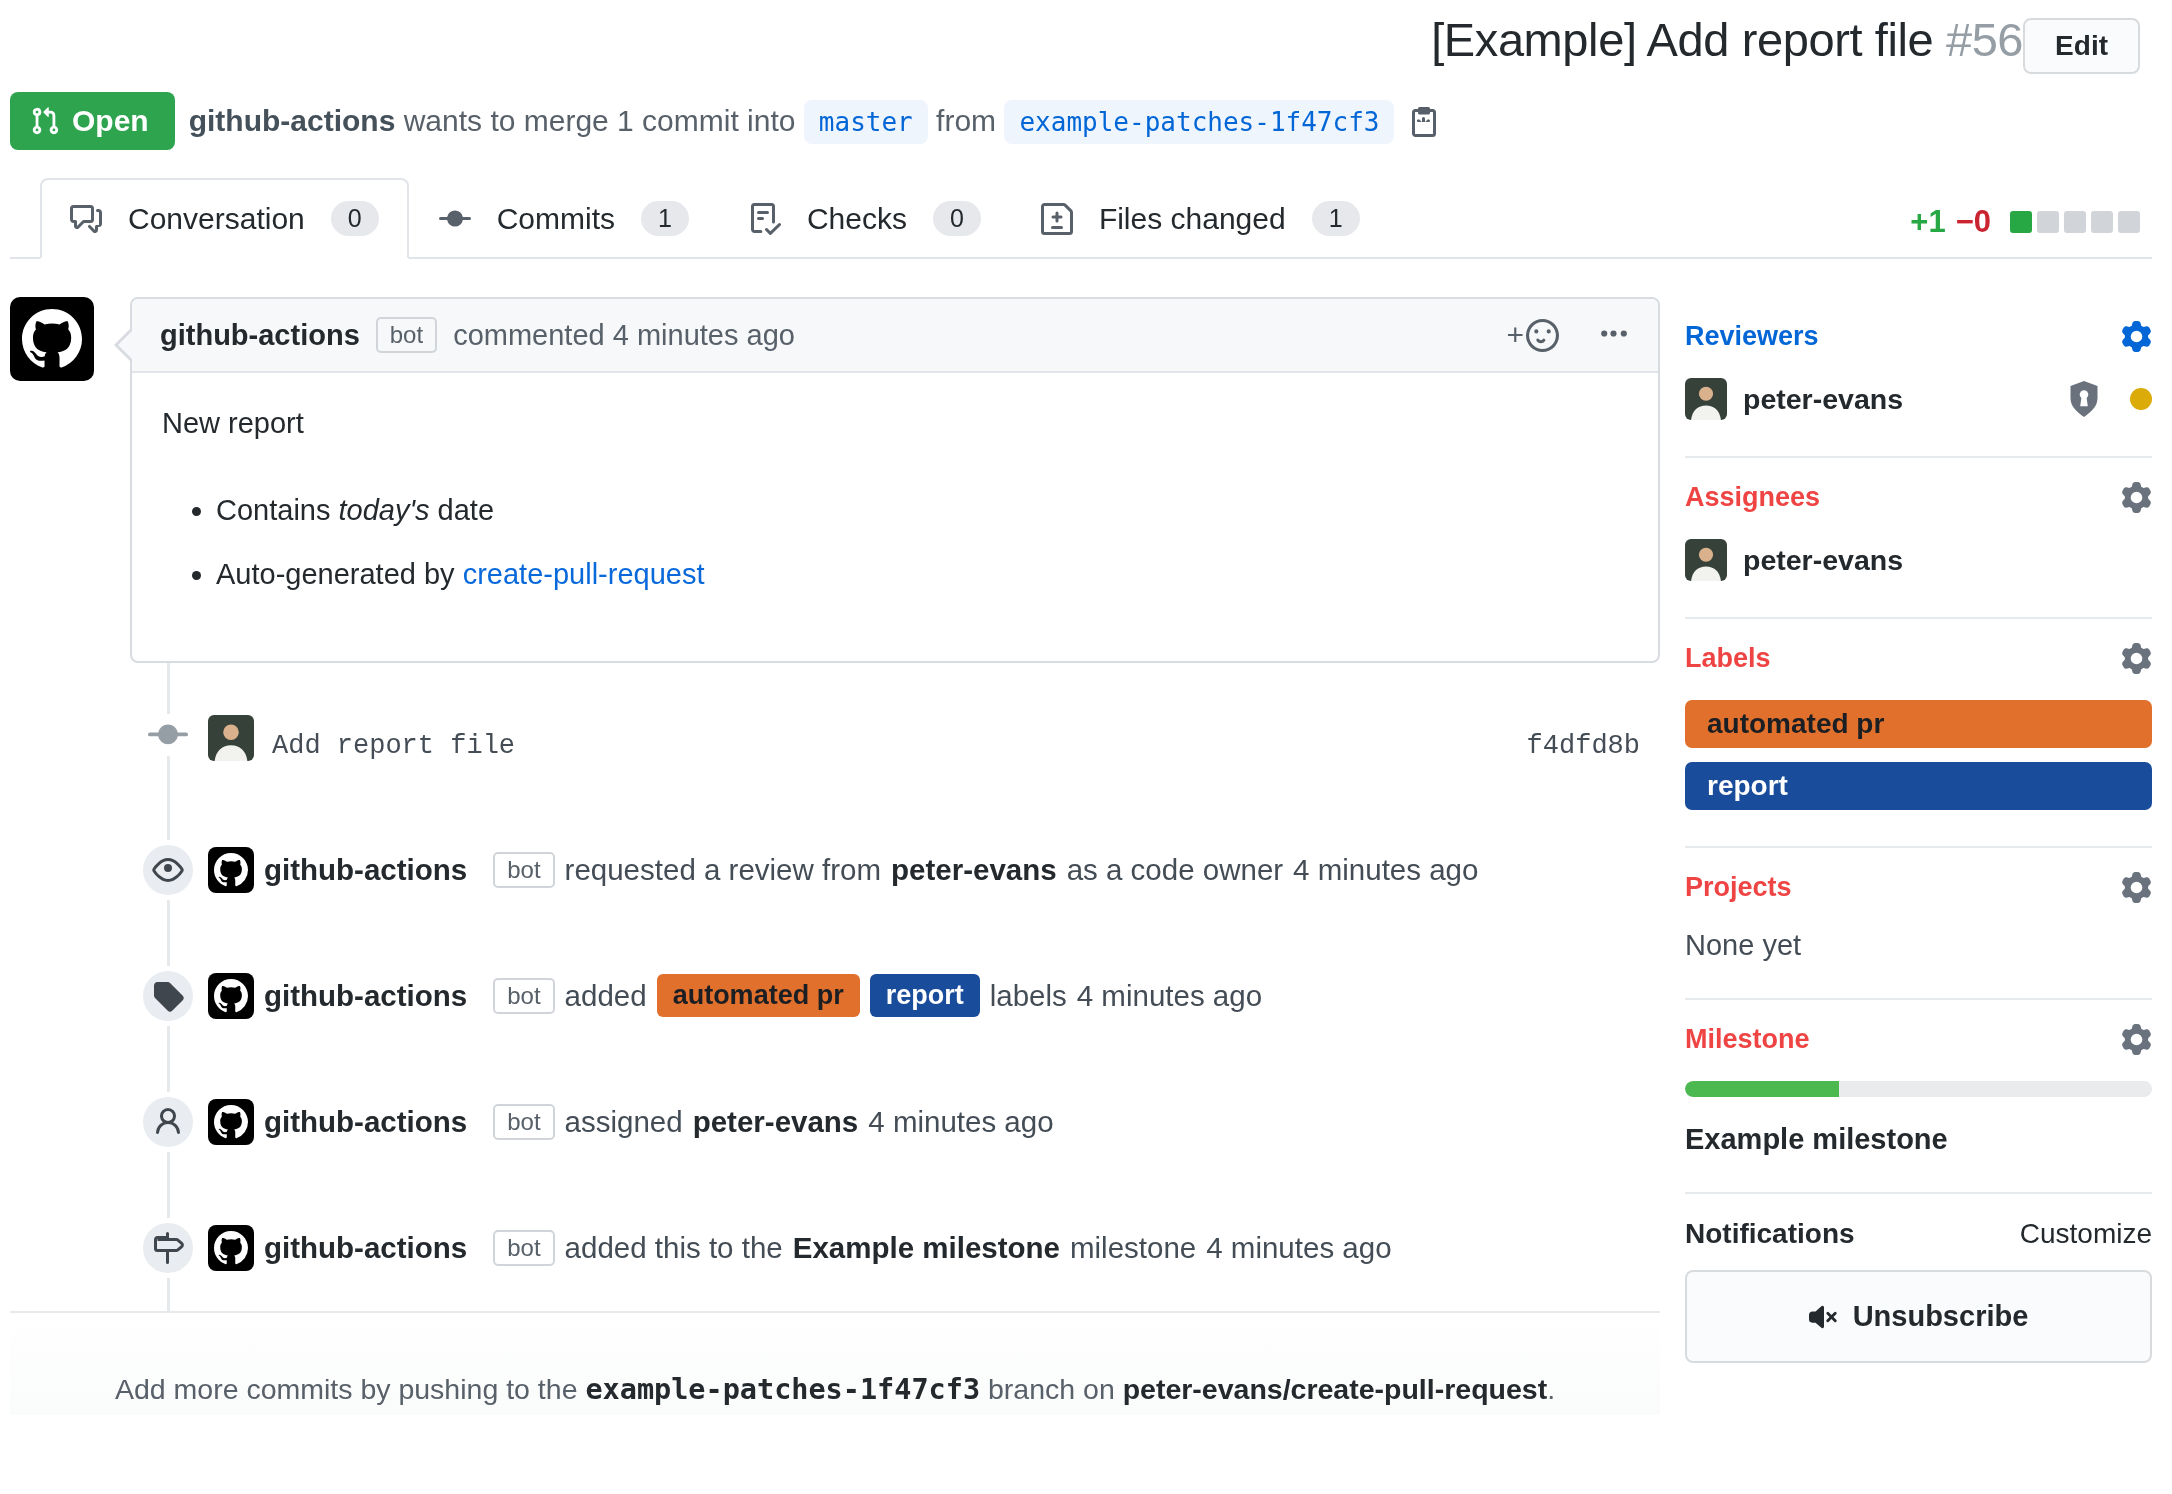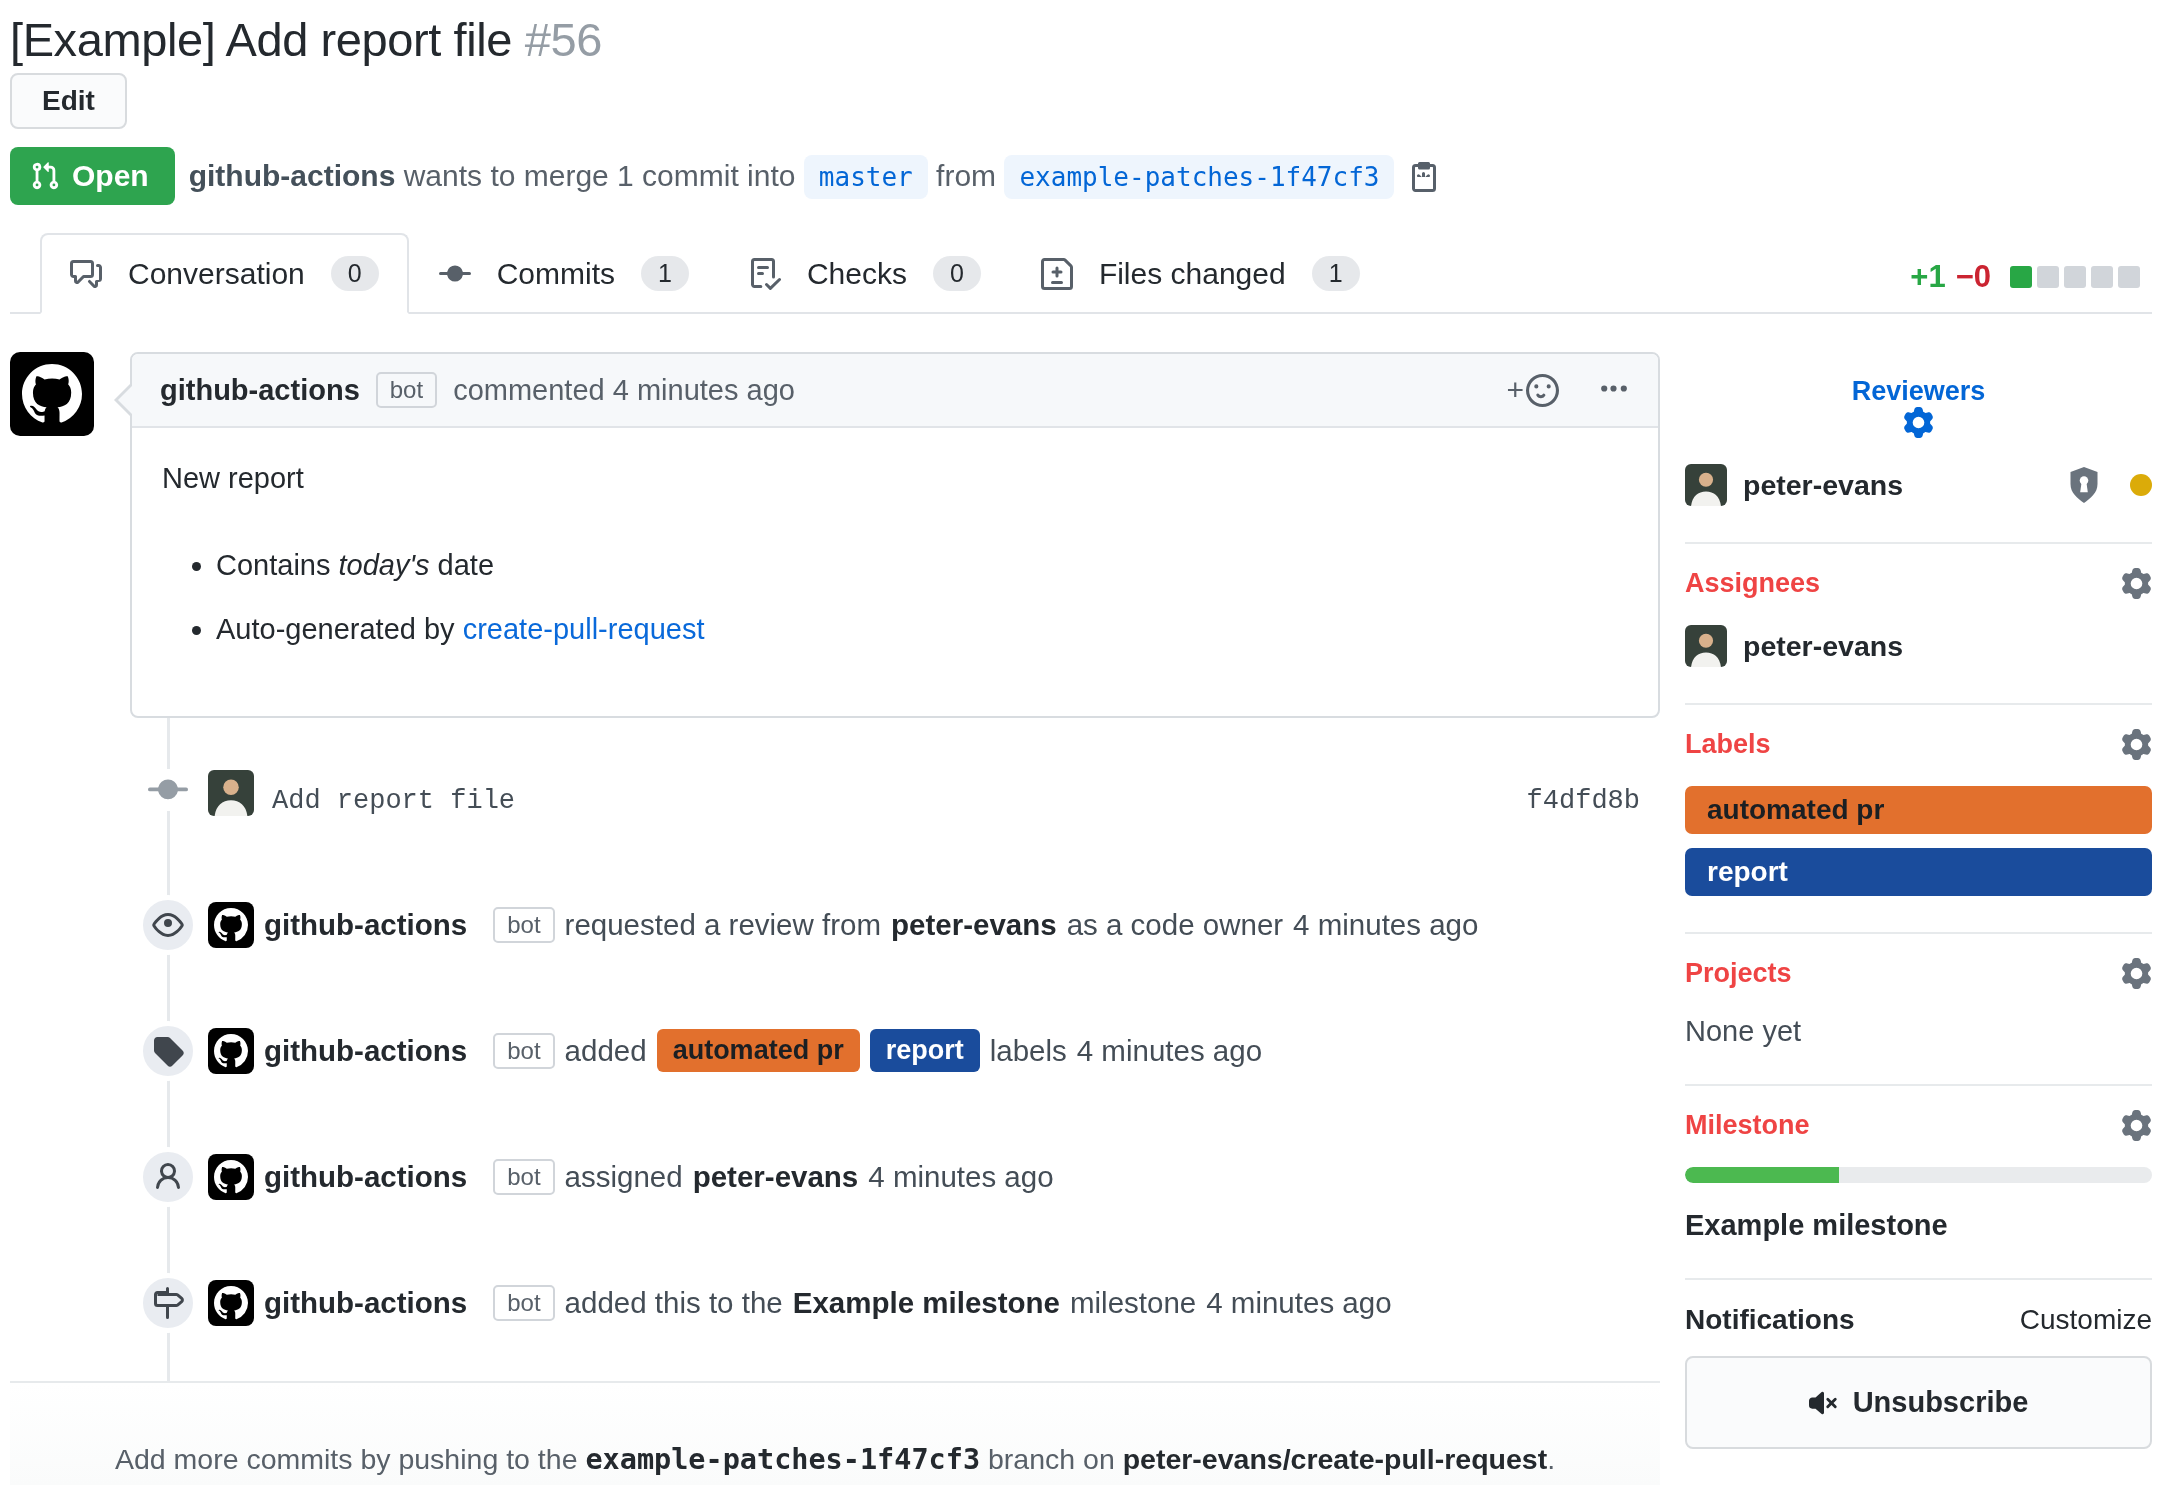--- a/index.html
+++ b/index.html
@@ -6,21 +6,21 @@
   html,body { margin:0; padding:0; }
   body {
     width:2172px; height:1494px; overflow:hidden;
     background:#fff; color:#24292e;
     font-family:"Liberation Sans", sans-serif;
     font-size:29px;
   }
   .page { padding:0 20px 0 10px; }
 
   
-  .pr-header { display:flex; justify-content:flex-end; align-items:flex-start; padding-top:12px;flex-direction:column; }
+  .pr-header { display:flex; justify-content:flex-end; align-items:flex-start; padding-top:12px; }
   .pr-title { margin:0; font-size:47px; font-weight:400; letter-spacing:-0.4px; color:#24292e; }
   .pr-number { color:#959da5; font-weight:300; }
   .btn { background:#fafbfc; border:2px solid #d8dbde; border-radius:8px; color:#24292e; cursor:pointer; }
   .edit-btn { font-size:28px; font-weight:700; padding:10px 30px; margin:6px 12px 0 0; }
 
   .pr-meta { margin-top:18px; display:flex; align-items:center; gap:14px; font-size:30px; color:#586069; }
   .state-badge { display:inline-flex; align-items:center; gap:12px; background:var(--open-green,#2ea44f);
     color:#fff; font-weight:700; font-size:30px; padding:12px 26px 12px 20px; border-radius:8px; }
   .state-badge svg { width:30px; height:30px; fill:#fff; }
   .meta-author { font-weight:700; color:#44505a; }
@@ -103,21 +103,21 @@
     color:#586069; background:linear-gradient(180deg,#ffffff,#fafbfb); min-height:104px; }
   .main-footer .bold { font-weight:700; color:#24292e; }
   .main-footer .mono { font-family:"DejaVu Sans Mono", monospace; font-weight:700; color:#24292e; }
 
   
   .section { border-bottom:2px solid #e7eaec; padding:24px 0 36px; }
   .section:last-child { border-bottom:none; }
   .section-h { display:flex; justify-content:space-between; align-items:center; font-size:27px;
     font-weight:700; color:#ef4444; margin-bottom:26px; }
   .section-h .gear { width:31px; height:31px; fill:#6a737d; cursor:pointer; }
-  .reviewers .section-h { color:var(--link-blue,#0366d6);flex-direction:column; }
+  .reviewers .section-h { color:var(--link-blue,#0366d6); }
   .reviewers .gear { fill:var(--link-blue,#0366d6); }
   .user-row { display:flex; align-items:center; gap:16px; font-size:28.5px; font-weight:700; color:#24292e; }
   .user-row .avatar-photo { width:42px; height:42px; }
   .rev-icons { margin-left:auto; display:flex; align-items:center; gap:28px; }
   .shield-icon { width:36px; height:36px; }
   .review-dot { width:22px; height:22px; border-radius:50%; background:var(--dot-gold,#dbab09); }
   .label-pill { display:block; margin-top:14px; padding:8px 22px; border-radius:7px; font-size:28px; font-weight:700; }
   .muted-text { color:#444d56; font-size:29px; }
   .progress { height:16px; border-radius:8px; background:#e9ebed; overflow:hidden; margin:10px 0 26px; }
   .progress-fill { height:100%; background:var(--progress-green,#4cb950); border-radius:8px 0 0 8px; }

